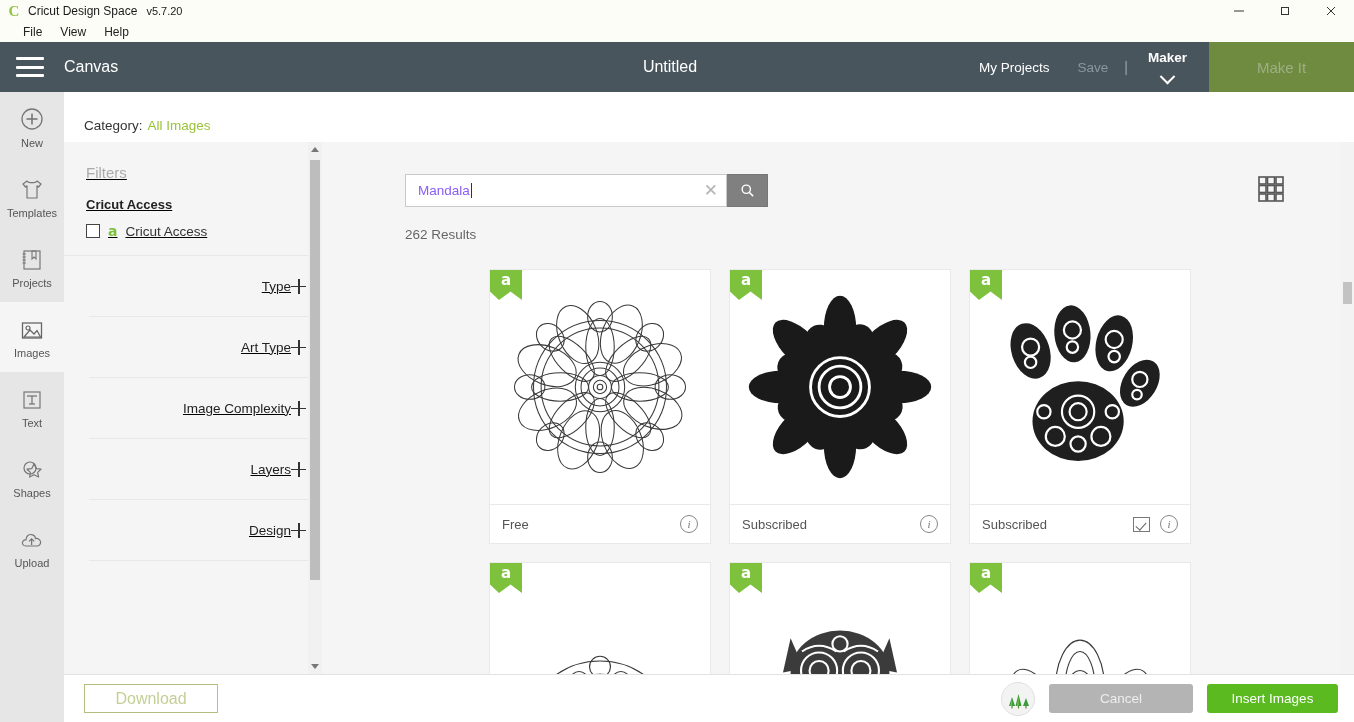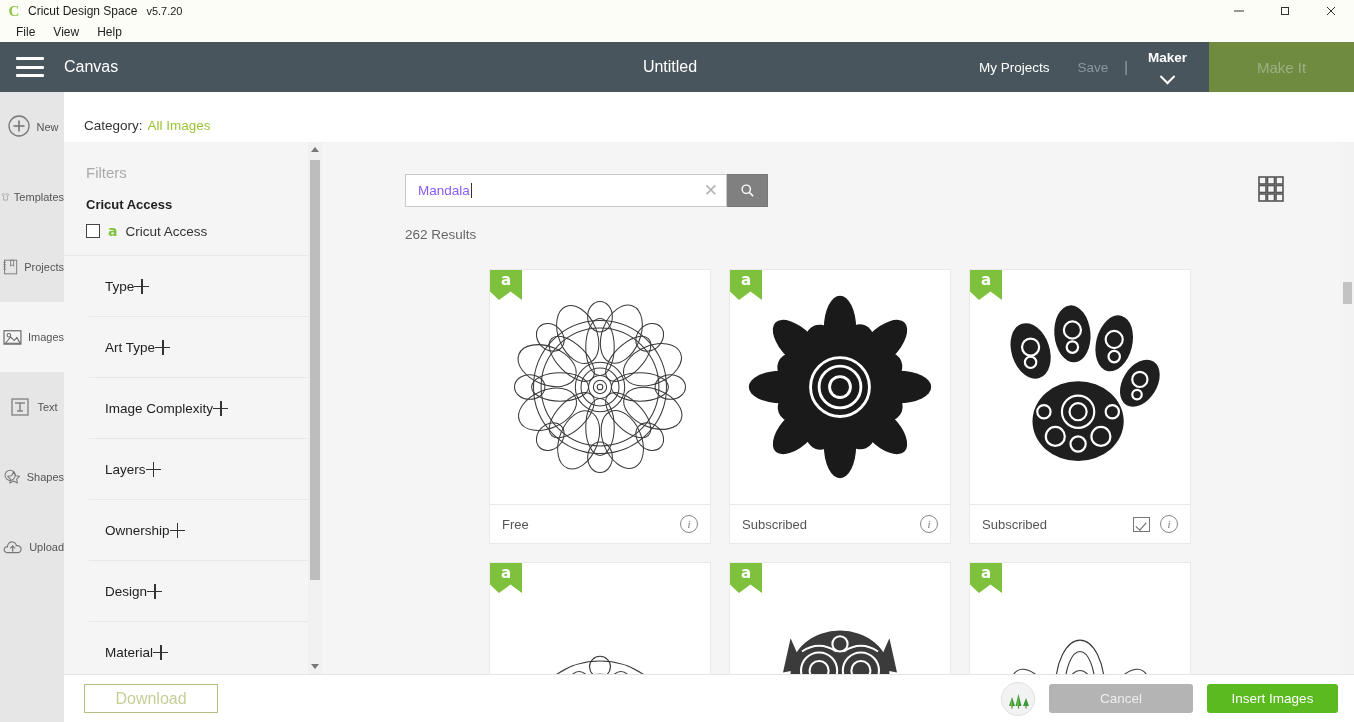--- a/index.html
+++ b/index.html
@@ -27,21 +27,21 @@
   .app-version { font-size: 11px; color: #1a1a1a; margin-left: 9px; }
   .win-controls { position: absolute; right: 0; top: 0; height: 22px; display: flex; }
   .win-btn {
     width: 46px; height: 22px; display: flex; align-items: center; justify-content: center;
     color: #333;
   }
 
   
   .menubar {
     height: 20px; background: #fdfdf7; display: flex; align-items: center;
-    padding-left: 8px; gap: 2px;
+    padding-left: 15px; gap: 2px;
   }
   .menu-item {
     font-size: 12px; color: #222; padding: 2px 8px;
   }
 
   
   .header {
     height: 50px; background: #48555c; display: flex; align-items: center;
     position: relative; color: #ffffff;
   }
@@ -69,51 +69,51 @@
     font-size: 15px; display: flex; align-items: center; justify-content: center;
     margin-left: 10px;
   }
 
   
   .rail {
     position: absolute; left: 0; top: 92px; width: 64px; height: 630px;
     background: #e6e6e6;
   }
   .rail-item {
-    height: 70px; display: flex; flex-direction: row; align-items: center;
+    height: 70px; display: flex; flex-direction: column; align-items: center;
     justify-content: center; gap: 3px; color: #666;
   }
   .rail-item.active { background: #f5f5f5; }
   .rail-label { font-size: 11px; color: #555; }
   .rail-icon { width: 28px; height: 28px; display: block; }
 
   
   .catbar {
     position: absolute; left: 64px; top: 92px; right: 0; height: 68px;
     background: #ffffff; border-bottom: 1px solid #e3e3e3;
     display: flex; align-items: center; padding-left: 20px;
   }
   .cat-text { font-size: 13.5px; color: #333; }
   .cat-value { font-size: 13.5px; color: #9ac338; margin-left: 5px; }
 
   
   .filters {
     position: absolute; left: 64px; top: 142px; width: 258px; bottom: 48px;
-    background: #f5f5f5; overflow: hidden;
+    background: #f5f5f5; overflow: hidden; text-decoration: underline;
   }
   .filters-title { font-size: 15px; color: #aaa; padding: 22px 0 16px 22px; }
   .fgroup-access { padding: 0 22px 16px 22px; border-bottom: 1px solid #e8e8e8; }
   .fgroup-access h4 { font-size: 13px; color: #222; font-weight: bold; margin-bottom: 11px; }
   .access-row { display: flex; align-items: center; gap: 8px; }
   .checkbox { width: 14px; height: 14px; border: 1.5px solid #444; background: #fff; }
   .a-badge-sm { color: #7ec13d; font-size: 14px; font-weight: bold;
      font-family: "DejaVu Sans", sans-serif; }
   .access-label { font-size: 13.5px; color: #333; }
   .frow {
-    height: 61px; display: flex; align-items: center; justify-content: flex-start;
+    height: 61px; display: flex; align-items: center; justify-content: flex-end;
     padding: 0 16px; border-bottom: 1px solid #e8e8e8; font-size: 13.5px; color: #222; margin-left: 25px;
   }
   .plus { position: relative; width: 15px; height: 15px; }
   .plus:before, .plus:after { content:""; position:absolute; background:#333; }
   .plus:before { left: 7px; top: 0; width: 1.5px; height: 15px; }
   .plus:after { top: 7px; left: 0; height: 1.5px; width: 15px; }
 
   
   .fscroll {
     position: absolute; left: 308px; top: 142px; width: 14px; bottom: 48px;
@@ -362,29 +362,21 @@
     </div>
     <div class="frow">
       <span>Image Complexity</span>
       <span class="plus"></span>
     </div>
     <div class="frow">
       <span>Layers</span>
       <span class="plus"></span>
     </div>
     <div class="frow">
-      <span>Ownership</span>
-      <span class="plus"></span>
-    </div>
-    <div class="frow">
       <span>Design</span>
-      <span class="plus"></span>
-    </div>
-    <div class="frow">
-      <span>Material</span>
       <span class="plus"></span>
     </div>
   </div>
 
   <div class="fscroll">
     <span class="arrow-up"></span>
     <span class="fthumb"></span>
     <span class="arrow-dn"></span>
   </div>
 

